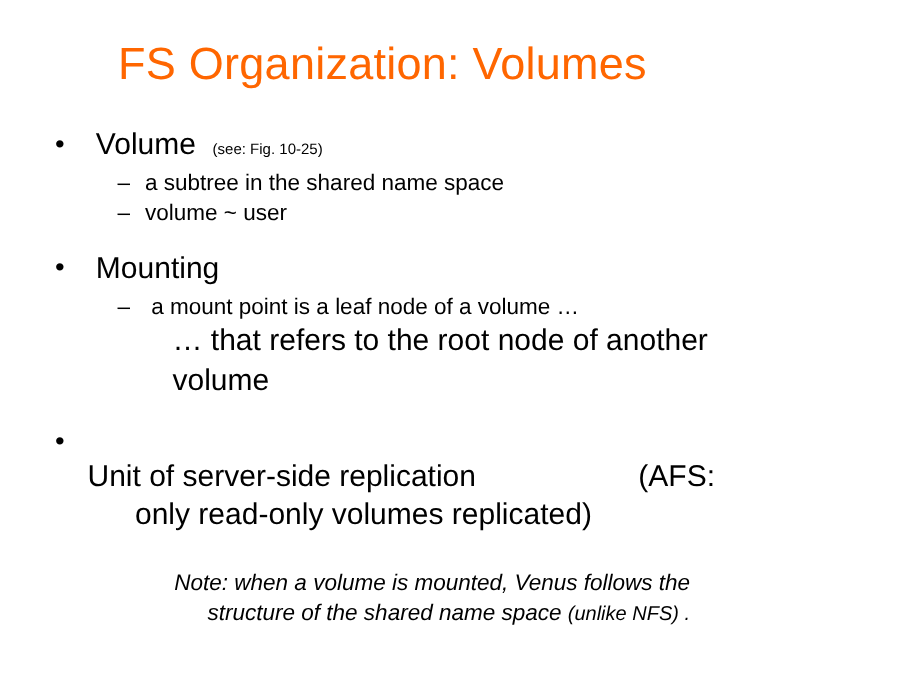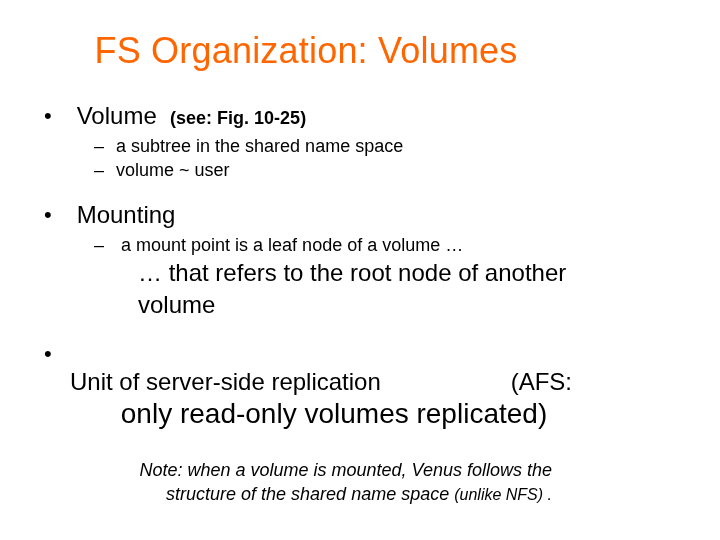--- a/index.html
+++ b/index.html
@@ -36,22 +36,21 @@
   }
   ul.top > li::before {
     content: "•";
     display: inline-block;
     width: 26px;
     margin-left: -26px;
     font-size: 22px;
     vertical-align: 1px;
   }
   .see {
-    font-size: 18px;
-    font-weight: bold;
+    font-size: 12px;
   }
   ul.sub {
     list-style: none;
     padding: 0;
     margin: 4px 0 18px 46px;
   }
   ul.sub > li {
     font-size: 18px;
     line-height: 1.35;
   }
@@ -73,25 +72,24 @@
   }
   .row .left {
     flex: 1;
   }
   .row .right {
     font-size: 24px;
     white-space: nowrap;
     padding-left: 30px;
   }
   .cont-line {
-    margin-left: 26px;
-    font-size: 28px;
+    margin-left: 38px;
+    font-size: 24px;
     margin-top: 2px;
     margin-bottom: 18px;
-    text-align: center;
   }
   .note {
     margin: 28px 20px 0 44px;
     font-size: 18px;
     font-style: italic;
     line-height: 1.35;
     text-align: right;
   }
   .note .inline-small {
     font-size: 16px;

